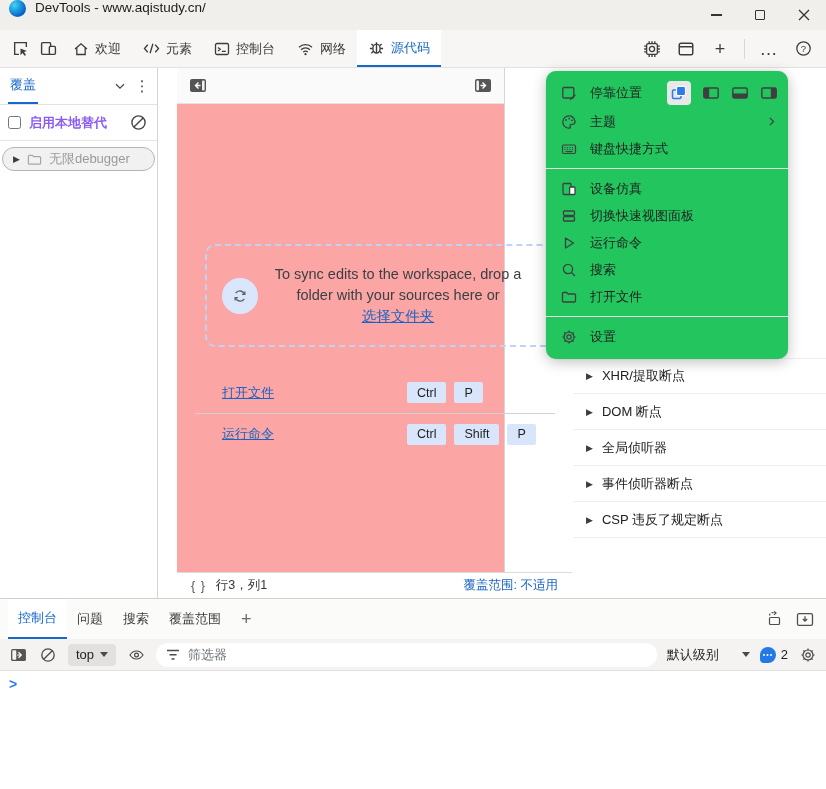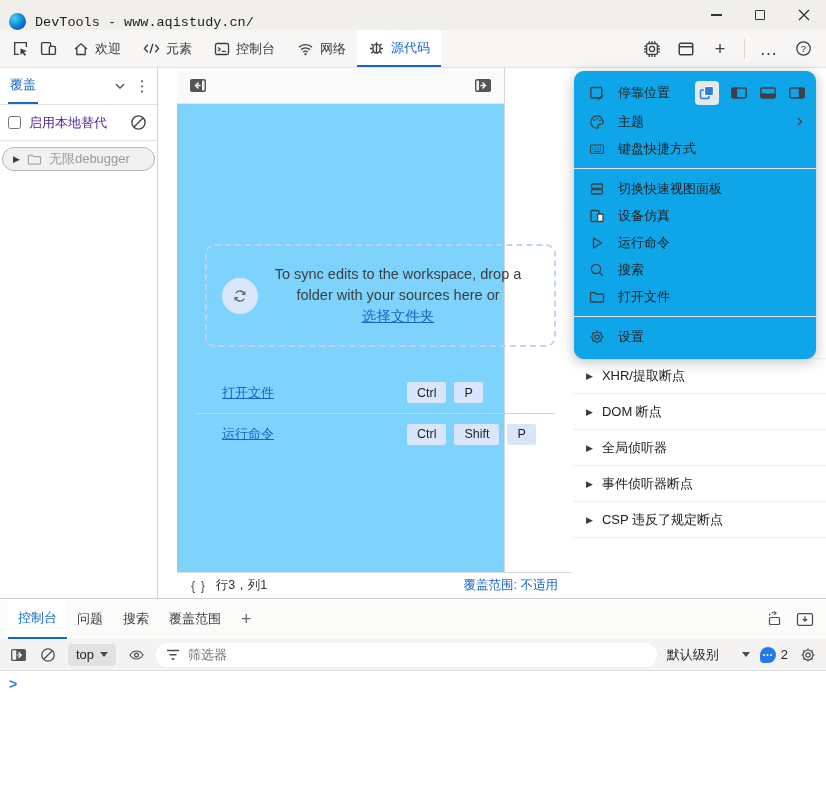--- a/index.html
+++ b/index.html
@@ -2,21 +2,21 @@
 <html><head>
 <meta charset="utf-8">
 <style>
   * { margin:0; padding:0; box-sizing:border-box; }
   html,body { width:826px; height:789px; overflow:hidden; }
   body { font-family:"Liberation Sans", sans-serif; font-size:13px; color:#202124; cursor:default; background:#fff; }
   .screen { position:relative; width:826px; height:789px; background:#fff; }
   svg { display:block; }
 
   
-  .titlebar { position:absolute; left:0; top:0; width:826px; height:30px; background:#f1efec; display:flex; align-items:flex-end; padding-left:9px;font-family:Liberation Mono, monospace; }
+  .titlebar { position:absolute; left:0; top:0; width:826px; height:30px; background:#f1efec; display:flex; align-items:flex-start; padding-left:9px; }
   .edge-logo { width:17px; height:17px; border-radius:50%; background:radial-gradient(circle at 32% 30%, #45d3f2 0%, #1b9de0 35%, #0b62c4 70%, #0a4f9e 100%); margin-right:9px; }
   .win-title { font-size:13.5px; color:#1c1c1c; }
   .win-controls { margin-left:auto; display:flex; align-items:center; height:30px; }
   .win-btn { width:44px; height:30px; display:flex; align-items:center; justify-content:center; color:#333; }
   .glyph-min { width:11px; height:1.4px; background:#333; }
   .glyph-max { width:10px; height:10px; border:1.4px solid #333; border-radius:1px; }
 
   
   .tabbar { position:absolute; left:0; top:30px; width:826px; height:38px; background:#f7f6f5; border-bottom:1px solid #e3e2e1; display:flex; align-items:stretch; padding-left:6px; }
   .icon-btn { display:flex; align-items:center; justify-content:center; width:28px; color:#3c3c3c; }
@@ -33,26 +33,26 @@
   .workspace { position:absolute; left:0; top:68px; width:826px; height:530px; background:#fff; }
 
   
   .left-sb { position:absolute; left:0; top:0; width:158px; height:530px; border-right:1px solid #d5d5d5; background:#fff; }
   .ls-strip { height:37px; border-bottom:1px solid #e2e2e2; display:flex; align-items:stretch; }
   .ls-tab { margin-left:8px; padding:0 2px; display:flex; align-items:center; color:#1567c8; border-bottom:2.5px solid #1567c8; }
   .ls-strip-right { margin-left:auto; display:flex; align-items:center; gap:6px; padding-right:6px; color:#4a4a4a; }
   .kebab { width:18px; height:24px; display:flex; align-items:center; justify-content:center; font-size:15px; color:#4a4a4a; }
   .ls-override { height:36px; border-bottom:1px solid #e6e6e6; display:flex; align-items:center; padding:0 10px 0 8px; gap:8px; }
   .checkbox { width:13px; height:13px; border:1.3px solid #767676; border-radius:2.5px; background:#fff; }
-  .ls-override .lbl { flex:1; color:#4c1d95; }
+  .ls-override .lbl { flex:1; color:#8b5cf6;font-weight:bold; }
   .ls-pill { margin:6px 2px 0 2px; height:24px; border:1px solid #b5b5b5; border-radius:12px; background:#f1f1f1; display:flex; align-items:center; gap:7px; padding:0 10px; color:#9a9a9a; }
   .tri { font-size:9px; color:#3c3c3c; }
 
   
-  .center { position:absolute; left:177px; top:0; width:328px; height:530px; border-right:1px solid #d5d5d5; background:#7dd3fc; }
+  .center { position:absolute; left:177px; top:0; width:328px; height:530px; border-right:1px solid #d5d5d5; background:#fca5a5; }
   .cp-topbar { height:36px; background:#fbfafa; border-bottom:1px solid #e3e3e3; display:flex; align-items:center; justify-content:space-between; padding:0 12px; }
   .cp-editor { position:absolute; left:0; top:36px; width:395px; height:468px; }
   .dropzone { position:absolute; left:28px; width:351px; top:140px; height:103px; border:2px dashed #c0d3f3; border-radius:10px; display:flex; align-items:center; }
   .sync-circle { width:36px; height:36px; border-radius:50%; background:#d9e6fc; margin-left:15px; display:flex; align-items:center; justify-content:center; color:#5f6368; flex:none; }
   .dz-text { flex:1; text-align:center; font-size:14.5px; color:#3c4043; line-height:21px; padding-right:16px; }
   .link { color:#1a63c5; text-decoration:underline; }
   .sc-row { position:absolute; left:18px; width:360px; height:41px; display:flex; align-items:center; padding-left:27px; }
   .sc-row.r1 { top:268px; }
   .sc-row.r2 { top:309px; border-top:1px solid #d2d2d2; }
   .keys { position:absolute; left:212px; display:flex; gap:8px; }
@@ -62,21 +62,21 @@
   .pos { color:#333; }
   .coverage { margin-left:auto; color:#1a63c5; }
 
   
   .right-sb { position:absolute; left:573px; top:0; width:253px; height:530px; background:#fff; }
   .rs-rows { position:absolute; left:0; top:290px; width:253px; }
   .rs-row { height:36px; display:flex; align-items:center; gap:9px; padding-left:13px; border-bottom:1px solid #eceff4; color:#202124; }
   .rs-row:first-child { border-top:1px solid #eceff4; }
 
   
-  .menu { position:absolute; left:574px; top:71px; width:242px; background:#0ea5e9; border-radius:10px; box-shadow:0 3px 14px rgba(0,0,0,.25), 0 0 1px rgba(0,0,0,.2); padding:7px 0 9px 0; z-index:20; }
+  .menu { position:absolute; left:546px; top:71px; width:242px; background:#22c55e; border-radius:10px; box-shadow:0 3px 14px rgba(0,0,0,.25), 0 0 1px rgba(0,0,0,.2); padding:7px 0 9px 0; z-index:20; }
   .m-row { height:27px; display:flex; align-items:center; gap:13px; padding:0 10px 0 15px; color:#1f1f1f; }
   .m-row .m-icon { width:16px; color:#3f3f3f; flex:none; display:flex; }
   .m-sep { height:1px; background:#e4e4e4; margin:6px 0; }
   .dock-group { margin-left:auto; display:flex; align-items:center; gap:11px; }
   .dock-sel { background:#e8e8e8; border-radius:4px; padding:3px; display:flex; }
   .m-chev { margin-left:auto; color:#3f3f3f; display:flex; }
   .m-row.tall { height:30px; }
 
   
   .drawer { position:absolute; left:0; top:598px; width:826px; height:191px; background:#fff; border-top:1px solid #cfcfcf; }
@@ -369,34 +369,34 @@
             <rect x="1.5" y="4" width="13" height="8.5" rx="1.2"></rect>
             <path d="M4 6.6h.02M6.5 6.6h.02M9 6.6h.02M11.5 6.6h.02M4 8.6h.02M6.5 8.6h.02M9 8.6h.02M11.5 8.6h.02M5 10.6h6" stroke-linecap="round" stroke-width="1.4"></path>
           </svg>
       </span>
       <span>键盘快捷方式</span>
     </div>
     <div class="m-sep"></div>
     <div class="m-row">
       <span class="m-icon">
         <svg width="16" height="16" viewBox="0 0 16 16" fill="none" stroke="currentColor" stroke-width="1.3">
+            <rect x="2" y="2.5" width="8" height="11" rx="1"></rect>
+            <rect x="8.6" y="6" width="5.4" height="7.5" rx="1" fill="#fff"></rect>
+          </svg>
+      </span>
+      <span>设备仿真</span>
+    </div>
+    <div class="m-row">
+      <span class="m-icon">
+        <svg width="16" height="16" viewBox="0 0 16 16" fill="none" stroke="currentColor" stroke-width="1.3">
             <rect x="2.5" y="3" width="11" height="4.3" rx="1"></rect>
             <rect x="2.5" y="8.7" width="11" height="4.3" rx="1"></rect>
           </svg>
       </span>
       <span>切换快速视图面板</span>
-    </div>
-    <div class="m-row">
-      <span class="m-icon">
-        <svg width="16" height="16" viewBox="0 0 16 16" fill="none" stroke="currentColor" stroke-width="1.3">
-            <rect x="2" y="2.5" width="8" height="11" rx="1"></rect>
-            <rect x="8.6" y="6" width="5.4" height="7.5" rx="1" fill="#fff"></rect>
-          </svg>
-      </span>
-      <span>设备仿真</span>
     </div>
     <div class="m-row">
       <span class="m-icon">
         <svg width="16" height="16" viewBox="0 0 16 16" fill="none" stroke="currentColor" stroke-width="1.3" stroke-linejoin="round">
             <path d="M4.5 3v10l8-5z"></path>
           </svg>
       </span>
       <span>运行命令</span>
     </div>
     <div class="m-row">

